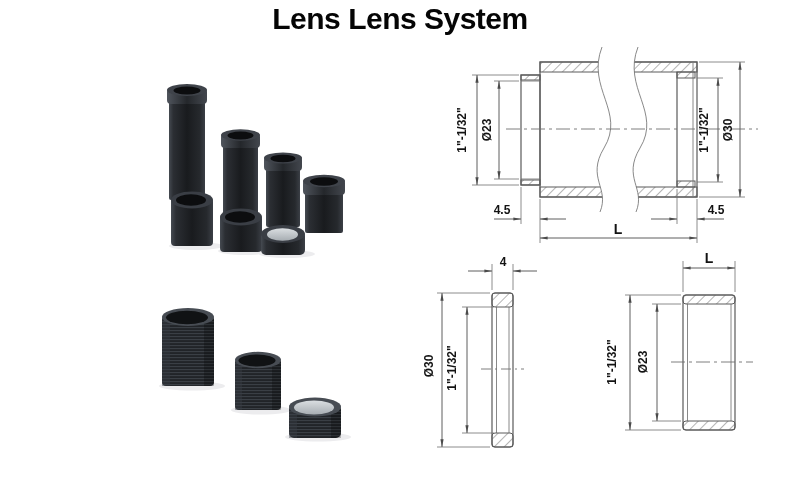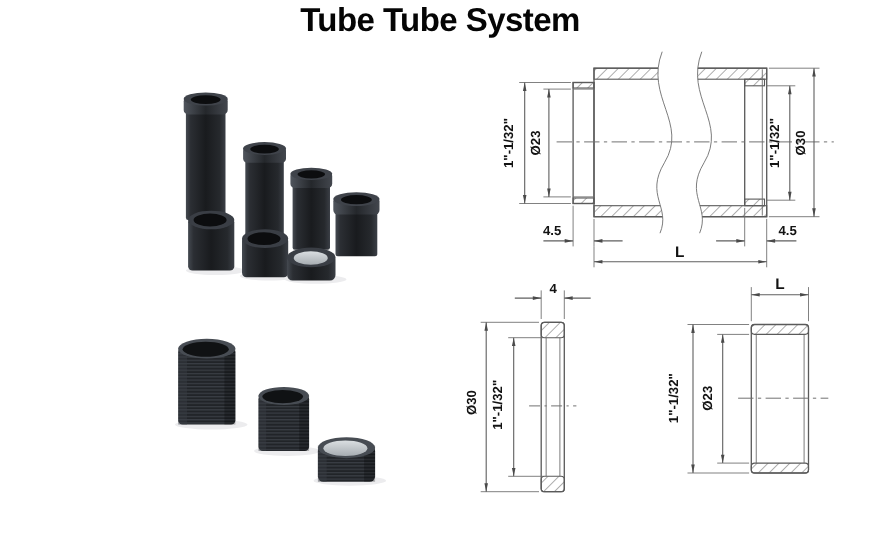--- a/index.html
+++ b/index.html
@@ -50,21 +50,21 @@
         <stop offset="0.5" stop-color="#24272b"></stop>
       <stop offset="1" stop-color="#43474e"></stop>
     </linearGradient>
     <linearGradient id="lensGrad" x1="0" y1="0" x2="0" y2="1">
       <stop offset="0" stop-color="#dadee1"></stop>
         <stop offset="1" stop-color="#a7adb2"></stop>
     </linearGradient>
   </defs>
 </svg>
 
-<div class="page-title">Tube Tube System</div>
+<div class="page-title">Lens Lens System</div>
 
 <svg class="abs" style="left:130px;top:60px" width="280" height="210" viewBox="130 60 280 210">
 
   <g>
     <rect x="169" y="94" width="36" height="106" rx="2" fill="url(#bodyGrad)"></rect>
     <rect x="167" y="88" width="40" height="16" rx="4" fill="url(#capGrad)"></rect>
     <ellipse cx="187" cy="90" rx="20" ry="6" fill="#3f434a"></ellipse>
     <ellipse cx="187" cy="90.5" rx="13.5" ry="4" fill="#0c0d0f"></ellipse>
   </g>
   <g>

